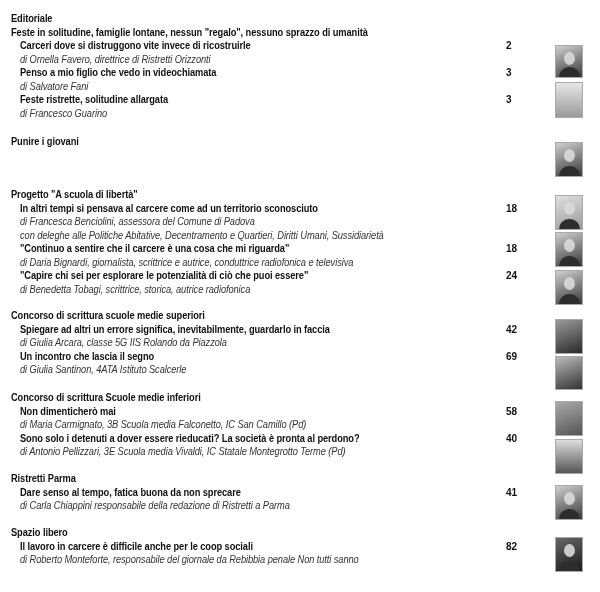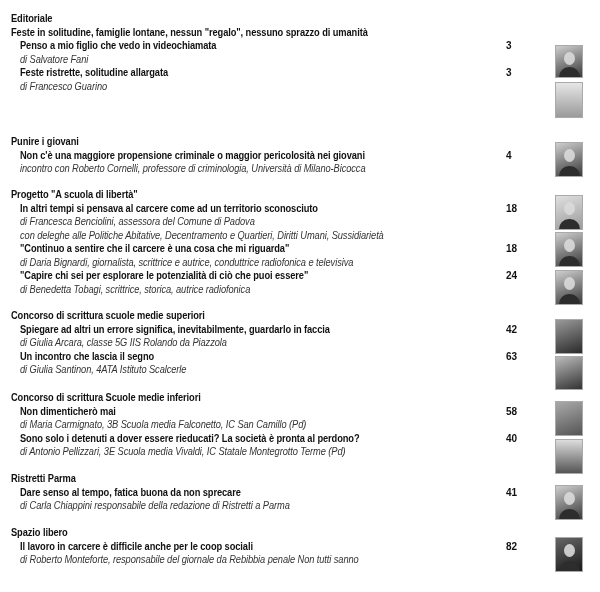--- a/index.html
+++ b/index.html
@@ -22,38 +22,38 @@
 </style>
 </head>
 <body>
 
 <div class="toc">
 
   <div class="section" style="top:12px">
     <div class="sec-head">Editoriale</div>
     <div class="sec-head">Feste in solitudine, famiglie lontane, nessun "regalo", nessuno sprazzo di umanità</div>
     <div class="entry">
+      <div class="title">Carceri dove si distruggono vite invece di ricostruirle</div>
+      <div class="sub">di Ornella Favero, direttrice di Ristretti Orizzonti</div>
+      <div class="page" style="top:0">2</div>
+    </div>
+    <div class="entry">
       <div class="title">Penso a mio figlio che vedo in videochiamata</div>
       <div class="sub">di Salvatore Fani</div>
       <div class="page" style="top:0">3</div>
     </div>
     <div class="entry">
       <div class="title">Feste ristrette, solitudine allargata</div>
       <div class="sub">di Francesco Guarino</div>
       <div class="page" style="top:0">3</div>
     </div>
   </div>
 
   <div class="section" style="top:135px">
     <div class="sec-head">Punire i giovani</div>
-    <div class="entry">
-      <div class="title">Non c'è una maggiore propensione criminale o maggior pericolosità nei giovani</div>
-      <div class="sub">incontro con Roberto Cornelli, professore di criminologia, Università di Milano-Bicocca</div>
-      <div class="page" style="top:0">4</div>
-    </div>
   </div>
 
   <div class="section" style="top:188px">
     <div class="sec-head">Progetto "A scuola di libertà"</div>
     <div class="entry">
       <div class="title">In altri tempi si pensava al carcere come ad un territorio sconosciuto</div>
       <div class="sub">di Francesca Benciolini, assessora del Comune di Padova</div>
       <div class="sub">con deleghe alle Politiche Abitative, Decentramento e Quartieri, Diritti Umani, Sussidiarietà</div>
       <div class="page" style="top:0">18</div>
     </div>
@@ -72,21 +72,21 @@
   <div class="section" style="top:309px">
     <div class="sec-head">Concorso di scrittura scuole medie superiori</div>
     <div class="entry">
       <div class="title">Spiegare ad altri un errore significa, inevitabilmente, guardarlo in faccia</div>
       <div class="sub">di Giulia Arcara, classe 5G IIS Rolando da Piazzola</div>
       <div class="page" style="top:0">42</div>
     </div>
     <div class="entry">
       <div class="title">Un incontro che lascia il segno</div>
       <div class="sub">di Giulia Santinon, 4ATA Istituto Scalcerle</div>
-      <div class="page" style="top:0">63</div>
+      <div class="page" style="top:0">69</div>
     </div>
   </div>
 
   <div class="section" style="top:391px">
     <div class="sec-head">Concorso di scrittura Scuole medie inferiori</div>
     <div class="entry">
       <div class="title">Non dimenticherò mai</div>
       <div class="sub">di Maria Carmignato, 3B Scuola media Falconetto, IC San Camillo (Pd)</div>
       <div class="page" style="top:0">58</div>
     </div>

